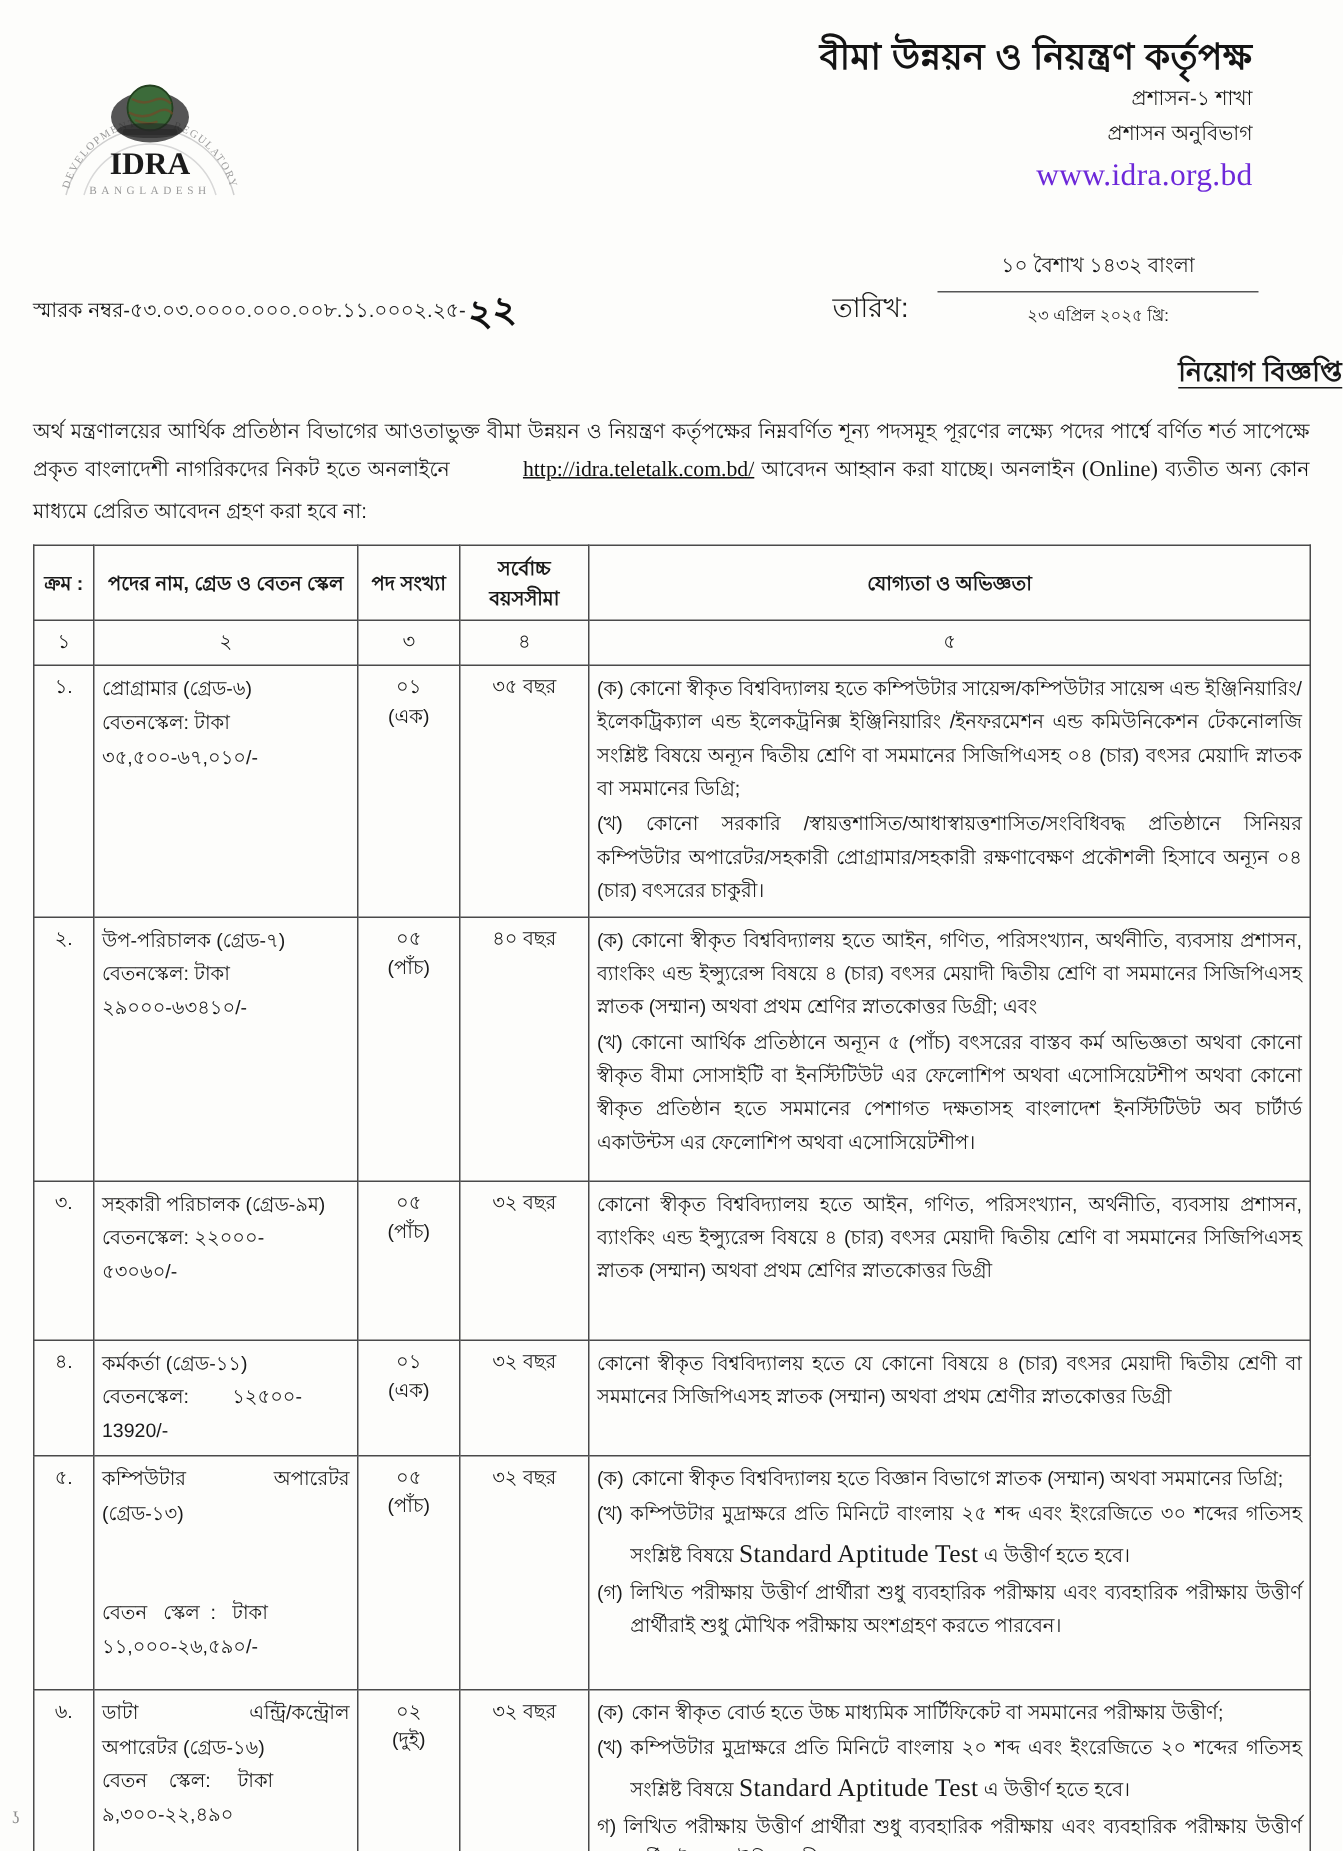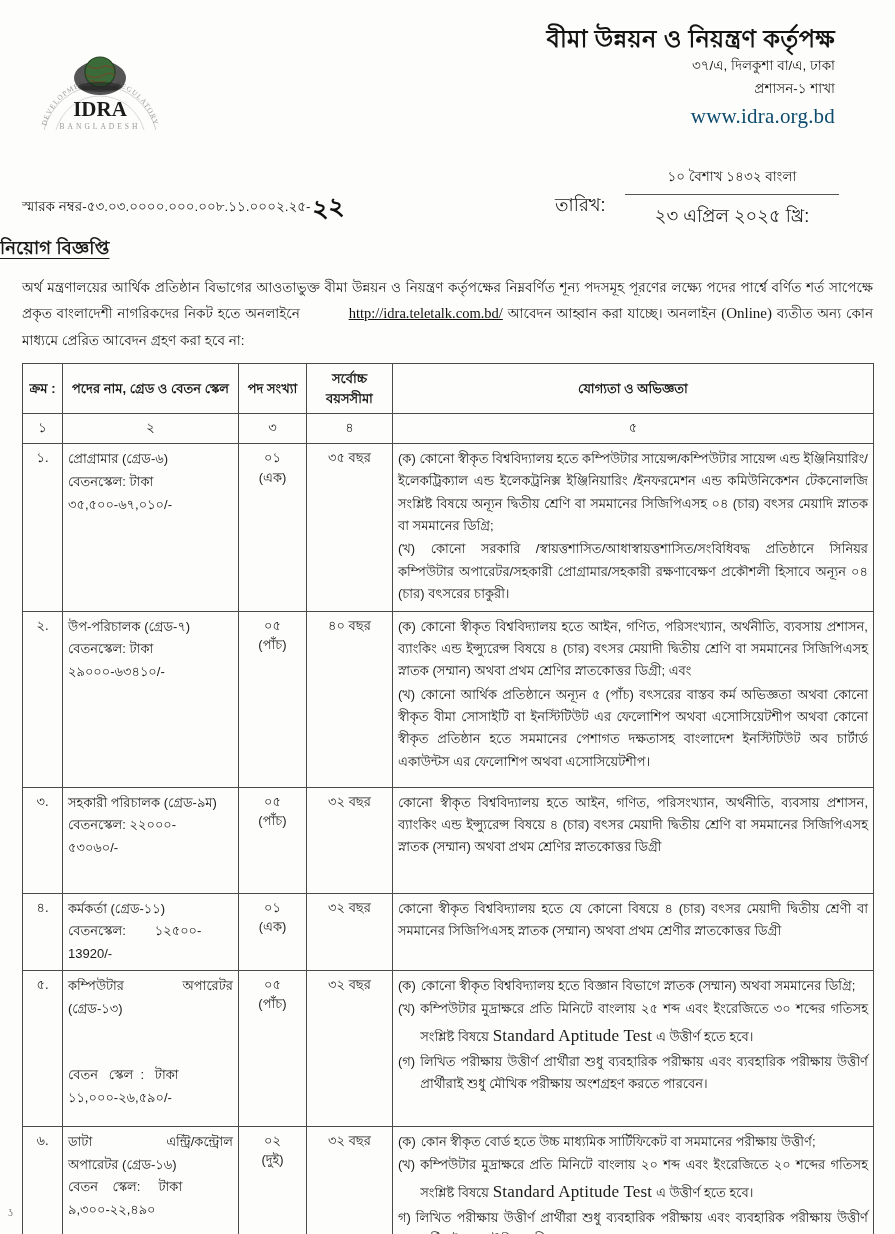--- a/index.html
+++ b/index.html
@@ -57,21 +57,21 @@
   .org-line {
     font-family: "Liberation Sans", "DejaVu Sans", sans-serif;
     font-size: 13.5px;
     color: #1b1b1b;
     line-height: 1.55;
     margin-top: 2px;
   }
   .org-web {
     font-family: "Liberation Serif", "DejaVu Serif", serif;
     font-size: 21px;
-    color: #0c4a6e;
+    color: #6d28d9;
     margin-top: 4px;
     letter-spacing: 0.2px;
   }
 
   
   .memo-row {
     position: relative;
     height: 66px;
     margin-top: 16px;
   }
@@ -111,27 +111,27 @@
     font-family: "Liberation Sans", "DejaVu Sans", sans-serif;
     font-size: 13.5px;
     padding-bottom: 3px;
   }
   .date-rule {
     border-bottom: 1px solid #555;
     margin: 2px 8px 4px 8px;
   }
   .date-eng {
     font-family: "Liberation Sans", "DejaVu Sans", sans-serif;
-    font-size: 18px;
+    font-size: 11px;
     padding-top: 3px;
   }
 
   
   .notice-title {
-    text-align: left;
+    text-align: right;
     font-family: "Liberation Sans", "DejaVu Sans", sans-serif;
     font-size: 18px;
     font-weight: bold;
     text-decoration: underline;
     text-underline-offset: 4px;
     margin: 2px 0 10px 0;
     letter-spacing: 0.2px;
   }
   .intro {
     font-family: "Liberation Sans", "DejaVu Sans", sans-serif;
@@ -246,22 +246,22 @@
         <path d="M58 44 q7 4 14 1 q6 -3 12 2 M56 53 q9 5 18 0 q7 -4 11 1 M60 58 q8 4 15 1" stroke="#6f4a2a" stroke-width="1.6" fill="none" opacity="0.75"></path>
         <ellipse cx="70" cy="65" rx="22" ry="5" fill="#1f1f1f" opacity="0.55"></ellipse>
         <rect x="52" y="64" width="36" height="4" rx="1.5" fill="#2a2a2a" opacity="0.7"></rect>
         <text x="70" y="94" font-size="21" font-weight="bold" text-anchor="middle" font-family="Liberation Serif, serif" fill="#1b1b1b">IDRA</text>
         <text x="70" y="107" font-size="7.5" letter-spacing="3" text-anchor="middle" font-family="Liberation Serif, serif" fill="#9a9a9a">BANGLADESH</text>
       </svg>
     </div>
 
     <div class="org-block">
       <div class="org-title">বীমা উন্নয়ন ও নিয়ন্ত্রণ কর্তৃপক্ষ</div>
-      <div class="org-line">৩৭/এ, দিলকুশা বা/এ, ঢাকা</div>
       <div class="org-line">প্রশাসন-১ শাখা</div>
+      <div class="org-line">প্রশাসন অনুবিভাগ</div>
       <div class="org-web">www.idra.org.bd</div>
     </div>
   </div>
 
   <div class="memo-row">
     <div class="memo-no">
       <span>স্মারক নম্বর-৫৩.০৩.০০০০.০০০.০০৮.১১.০০০২.২৫-</span><span class="memo-hand">২২</span>
     </div>
 
     <div class="date-block">

